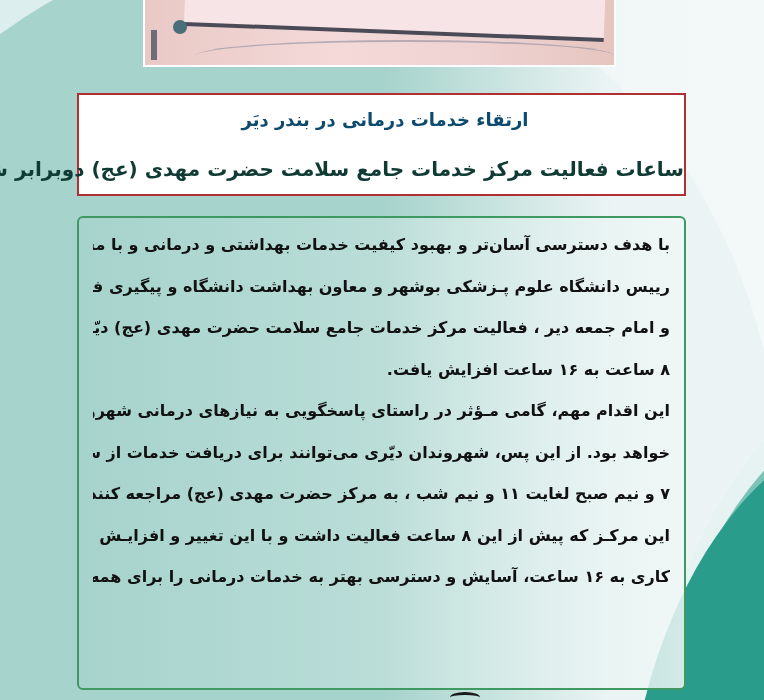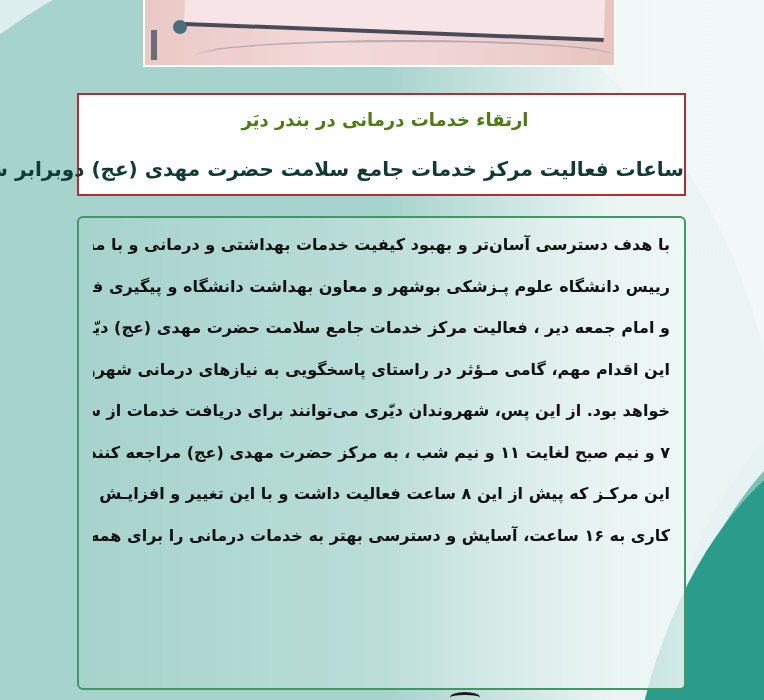--- a/index.html
+++ b/index.html
@@ -41,21 +41,21 @@
       position: absolute; left: 6px; top: 30px; width: 6px; height: 30px; background: #6d6d78;
     }
 
     .title-box {
       position: absolute; left: 77px; top: 93px; width: 609px; height: 103px;
       background: #ffffff; border: 2px solid #b02f33; box-sizing: border-box;
       direction: rtl; text-align: center;
     }
     .title-line1 {
       position: absolute; left: 0; right: 0; top: 14px;
-      font-family: "DejaVu Sans", sans-serif; font-weight: bold; font-size: 18px; color: #4d7c0f; margin-left: 7px;
+      font-family: "DejaVu Sans", sans-serif; font-weight: bold; font-size: 18px; color: #0c4a6e; margin-left: 7px;
     }
     .title-line2 {
       position: absolute; left: 0; right: 0; top: 62px;
       font-family: "DejaVu Sans", sans-serif; font-weight: bold; font-size: 20px; color: #0f3b34;
       white-space: nowrap;
     }
 
     .body-box {
       position: absolute; left: 77px; top: 216px; width: 609px; height: 474px;
       border: 2px solid #3e9a62; border-radius: 6px; box-sizing: border-box;
@@ -97,20 +97,21 @@
 
 <div class="title-box">
   <div class="title-line1">ارتقاء خدمات درمانی در بندر دیَر</div>
   <div class="title-line2">ساعات فعالیت مرکز خدمات جامع سلامت حضرت مهدی (عج) دوبرابر شد</div>
 </div>
 
 <div class="body-box">
   <div class="body-line">با هدف دسترسی آسان‌تر و بهبود کیفیت خدمات بهداشتی و درمانی و با مساعدت</div>
   <div class="body-line">رییس دانشگاه علوم پـزشکی بوشهر و معاون بهداشت دانشگاه و پیگیری  فرماندار</div>
   <div class="body-line">و امام جمعه دیر ، فعالیت مرکز خدمات جامع سلامت حضرت مهدی (عج) دیّـر از</div>
+  <div class="body-line short">۸ ساعت به ۱۶ ساعت افزایش یافت.</div>
   <div class="body-line"> این اقدام مهم، گامی مـؤثر در راستای پاسخگویی به نیازهای درمانی شهروندان</div>
   <div class="body-line">خواهد بود. از این پس، شهروندان دیّری می‌توانند برای دریافت خدمات از ساعت</div>
   <div class="body-line short"> ۷ و نیم صبح لغایت ۱۱ و نیم شب ، به مرکز حضرت مهدی (عج) مراجعه کنند.</div>
   <div class="body-line">این مرکـز که پیش از این ۸ ساعت فعالیت داشت و با این تغییر و افزایـش ساعات</div>
   <div class="body-line">کاری به ۱۶ ساعت، آسایش و دسترسی بهتر به خدمات درمانی را برای همه اهالی</div>
 </div>
 
 <div class="bottom-mark"></div>
 
 </body></html>

